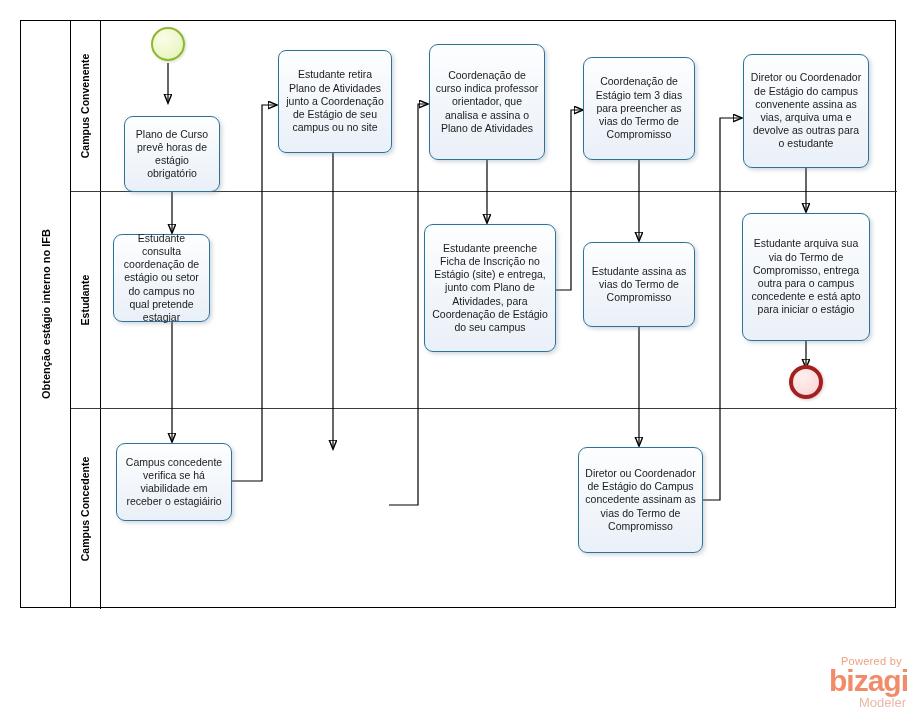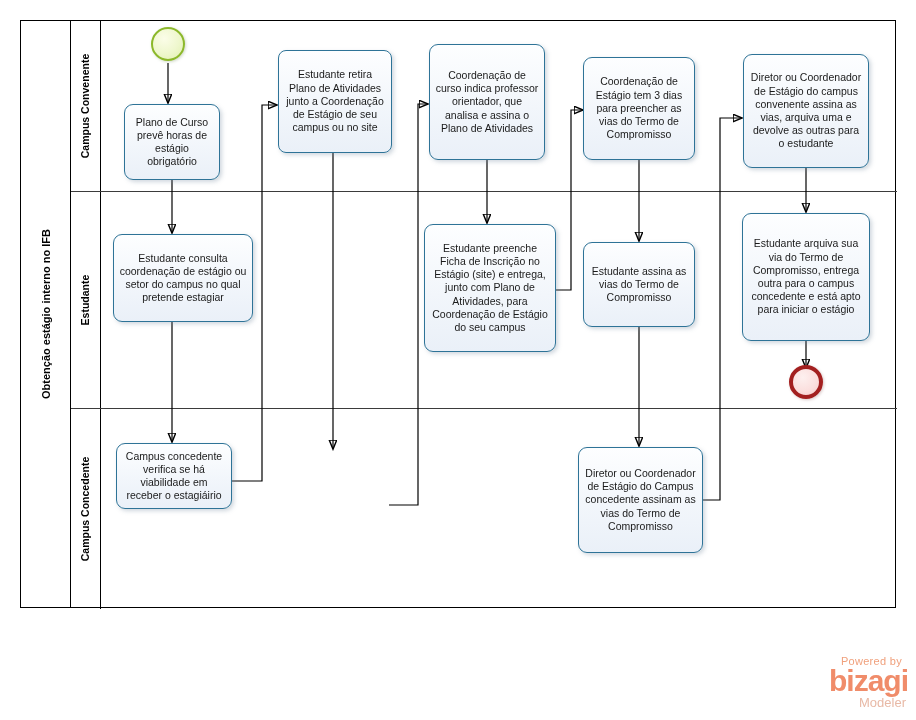--- a/index.html
+++ b/index.html
@@ -110,57 +110,57 @@
     <path d="M703,500 L720,500 L720,118 L742,118" marker-end="url(#ah)"></path>
 
     <path d="M806,168 L806,212" marker-end="url(#ah)"></path>
 
     <path d="M806,341 L806,368" marker-end="url(#ah)"></path>
   </svg>
 
   <div class="ev ev-start" style="left:151px;top:27px;"></div>
   <div class="ev ev-end" style="left:789px;top:365px;"></div>
 
-  <div class="task" style="left:124px;top:104px;width:96px;height:76px;">
+  <div class="task" style="left:124px;top:116px;width:96px;height:76px;">
     <span>Plano de Curso prevê horas de estágio obrigatório</span>
   </div>
 
   <div class="task" style="left:278px;top:50px;width:114px;height:103px;border-radius:8px;">
     <span>Estudante retira Plano de Atividades junto a Coordenação de Estágio de seu campus ou no site</span>
   </div>
 
   <div class="task" style="left:429px;top:44px;width:116px;height:116px;">
     <span>Coordenação de curso indica professor orientador, que analisa e assina o Plano de Atividades</span>
   </div>
 
   <div class="task" style="left:583px;top:57px;width:112px;height:103px;">
     <span>Coordenação de Estágio tem 3 dias para preencher as vias do Termo de Compromisso</span>
   </div>
 
   <div class="task" style="left:743px;top:54px;width:126px;height:114px;align-items:center;">
     <span>Diretor ou Coordenador de Estágio do  campus convenente assina as vias, arquiva uma e devolve as outras para o estudante</span>
   </div>
 
-  <div class="task" style="left:113px;top:234px;width:140px;height:88px;">
+  <div class="task" style="left:113px;top:234px;width:97px;height:88px;">
     <span>Estudante consulta coordenação de estágio ou setor do campus no qual pretende estagiar</span>
   </div>
 
   <div class="task" style="left:424px;top:224px;width:132px;height:128px;">
     <span>Estudante preenche Ficha de Inscrição no Estágio (site) e entrega, junto com Plano de Atividades, para Coordenação de Estágio do seu campus</span>
   </div>
 
   <div class="task" style="left:583px;top:242px;width:112px;height:85px;">
     <span>Estudante assina as vias do Termo de Compromisso</span>
   </div>
 
   <div class="task" style="left:742px;top:213px;width:128px;height:128px;">
     <span>Estudante arquiva sua via do Termo de Compromisso, entrega outra para  o campus concedente e está apto para iniciar o estágio</span>
   </div>
 
-  <div class="task" style="left:116px;top:443px;width:116px;height:66px;">
+  <div class="task" style="left:116px;top:443px;width:116px;height:78px;">
     <span>Campus concedente verifica se há viabilidade em receber o estagiáirio</span>
   </div>
 
 
   <div class="task" style="left:578px;top:447px;width:125px;height:106px;">
     <span>Diretor ou Coordenador de Estágio do Campus concedente assinam as vias do Termo de Compromisso</span>
   </div>
 
   <div class="logo">
     <p class="pw">Powered by</p>

